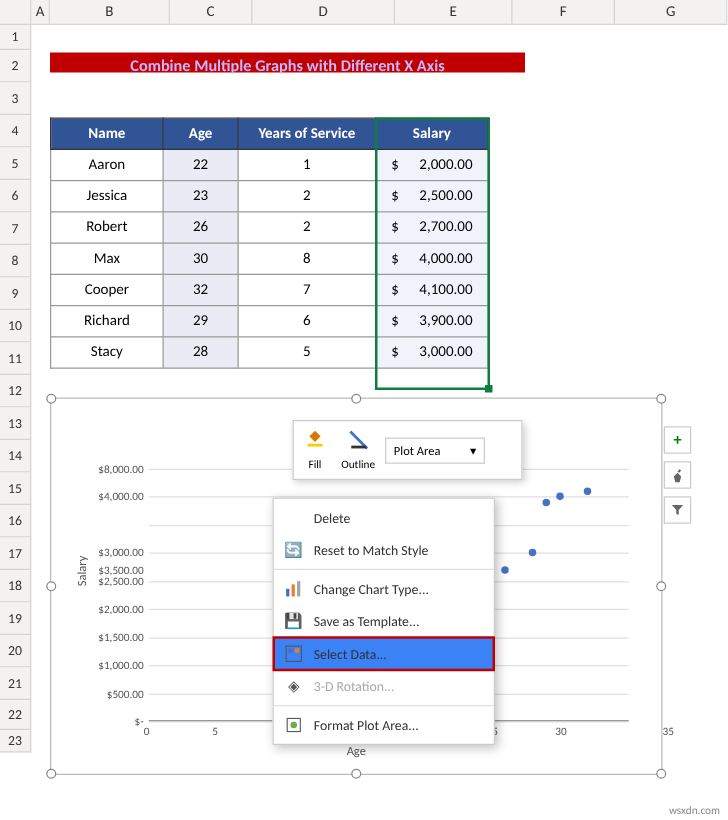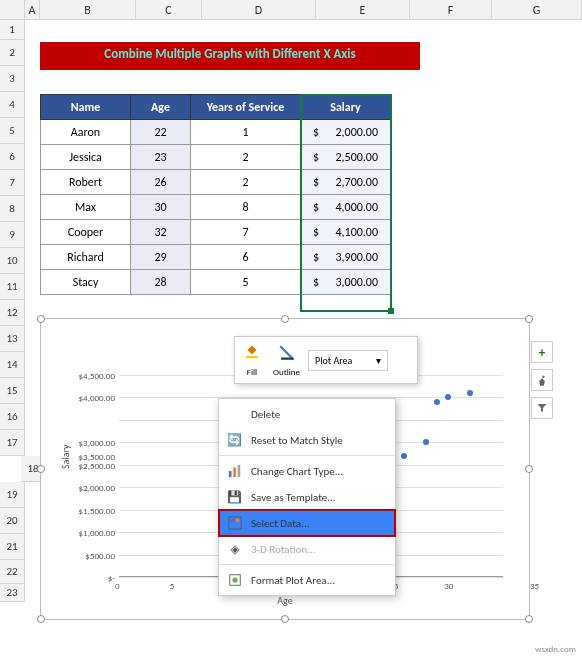--- a/index.html
+++ b/index.html
@@ -4,21 +4,21 @@
   <style>
     * { box-sizing: border-box; margin: 0; padding: 0; }
     body { font-family: Calibri, Arial, sans-serif; font-size: 12px; background: #fff; width: 582px; height: 656px; overflow: hidden; position: relative; }
     
     .col-headers { display: flex; height: 20px; background: #f3f2f1; border-bottom: 1px solid #d4d4d4; }
     .col-header { text-align: center; line-height: 20px; border-right: 1px solid #d4d4d4; color: #333; font-size: 12px; }
     .row-header { width: 25px; background: #f3f2f1; border-right: 1px solid #d4d4d4; border-bottom: 1px solid #d4d4d4; text-align: center; color: #333; font-size: 11px; display: flex; align-items: center; justify-content: center; }
     
     .content-area { position: relative; }
     
-    .title-banner { position: absolute; top: 22px; left: 40px; width: 380px; height: 28px; background: #c00000; color: #5eead4; font-weight: bold; text-align: center; line-height: 24px; font-size: 13px; }
+    .title-banner { position: absolute; top: 22px; left: 40px; width: 380px; height: 16px; background: #c00000; color: #c4b5fd; font-weight: bold; text-align: center; line-height: 24px; font-size: 13px; }
     
     .data-table { position: absolute; top: 74px; left: 40px; border-collapse: collapse; }
     .data-table th { background: #305496; color: #fff; font-weight: bold; padding: 5px 8px; border: 1px solid #333; font-size: 12px; }
     .data-table td { padding: 5px 8px; border: 1px solid #999; text-align: center; font-size: 12px; background: #fff; }
     .data-table .age-col { background: #ebebf5; }
     .data-table .salary-col { text-align: right; padding-right: 12px; background: #f0f4fa; }
     .data-table .salary-col .dollar { float: left; margin-left: 4px; }
     
     .th-name { width: 90px; }
     .th-age { width: 60px; }
@@ -92,21 +92,21 @@
         <div class="row-header" style="height: 26px;">8</div>
         <div class="row-header" style="height: 26px;">9</div>
         <div class="row-header" style="height: 26px;">10</div>
         <div class="row-header" style="height: 26px;">11</div>
         <div class="row-header" style="height: 26px;">12</div>
         <div class="row-header" style="height: 26px;">13</div>
         <div class="row-header" style="height: 26px;">14</div>
         <div class="row-header" style="height: 26px;">15</div>
         <div class="row-header" style="height: 26px;">16</div>
         <div class="row-header" style="height: 26px;">17</div>
-        <div class="row-header" style="height: 26px; margin-left: 21px;">18</div>
+        <div class="row-header" style="height: 26px;">18</div>
         <div class="row-header" style="height: 26px;">19</div>
         <div class="row-header" style="height: 26px;">20</div>
         <div class="row-header" style="height: 26px;">21</div>
         <div class="row-header" style="height: 24px;">22</div>
         <div class="row-header" style="height: 18px;">23</div>
       </div>
   </div>
 
   <div class="title-banner">Combine Multiple Graphs with Different X Axis</div>
 
@@ -185,21 +185,21 @@
     <div id="y-ticks">
         <div class="y-tick" style="top: 253px;">$-</div>
         <div class="y-tick" style="top: 230.556px;">$500.00</div>
         <div class="y-tick" style="top: 208.111px;">$1,000.00</div>
         <div class="y-tick" style="top: 185.667px;">$1,500.00</div>
         <div class="y-tick" style="top: 163.222px;">$2,000.00</div>
         <div class="y-tick" style="top: 140.778px;">$2,500.00</div>
         <div class="y-tick" style="top: 118.333px;">$3,000.00</div>
         <div class="y-tick" style="top: 95.8889px; margin-top: 36px;">$3,500.00</div>
         <div class="y-tick" style="top: 73.4444px;">$4,000.00</div>
-        <div class="y-tick" style="top: 51px;">$4,500.00</div>
+        <div class="y-tick" style="top: 51px;">$8,000.00</div>
       </div>
     <div id="x-ticks">
         <div class="x-tick" style="left: 74px;">0</div>
         <div class="x-tick" style="left: 128.857px;">5</div>
         <div class="x-tick" style="left: 183.714px;">10</div>
         <div class="x-tick" style="left: 238.571px;">15</div>
         <div class="x-tick" style="left: 293.429px;">20</div>
         <div class="x-tick" style="left: 348.286px;">25</div>
         <div class="x-tick" style="left: 403.143px;">30</div>
         <div class="x-tick" style="left: 458px; margin-left: 31px;">35</div>

